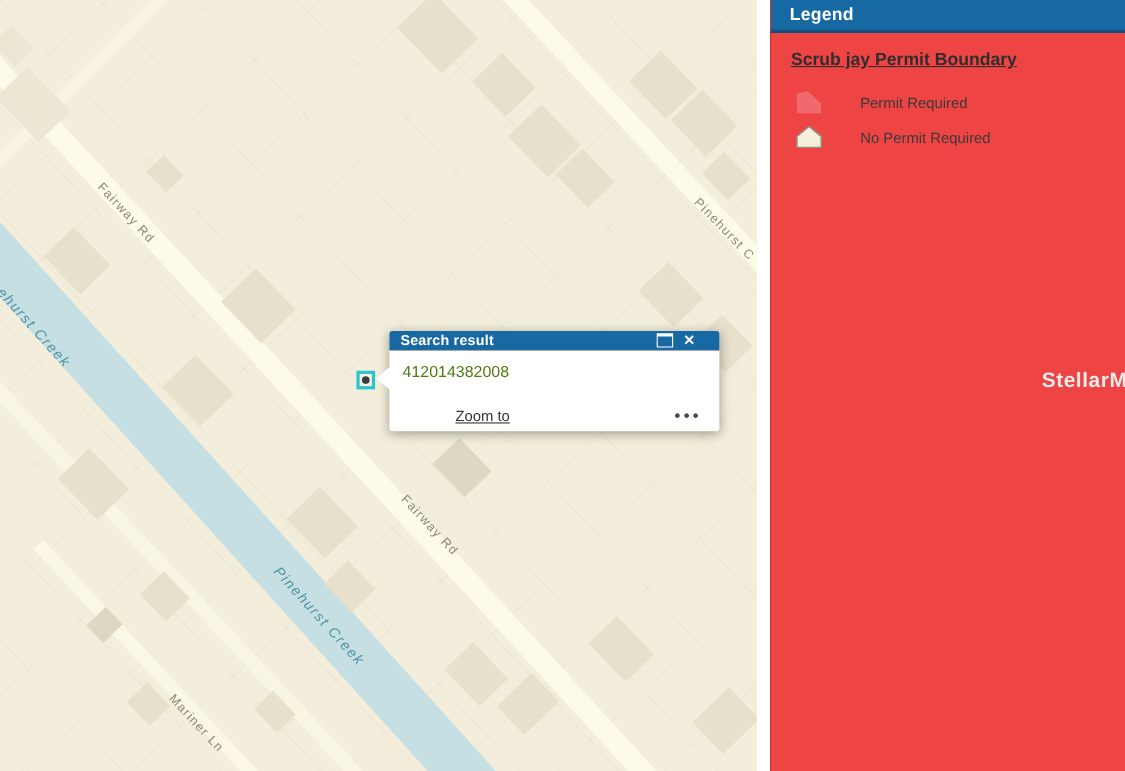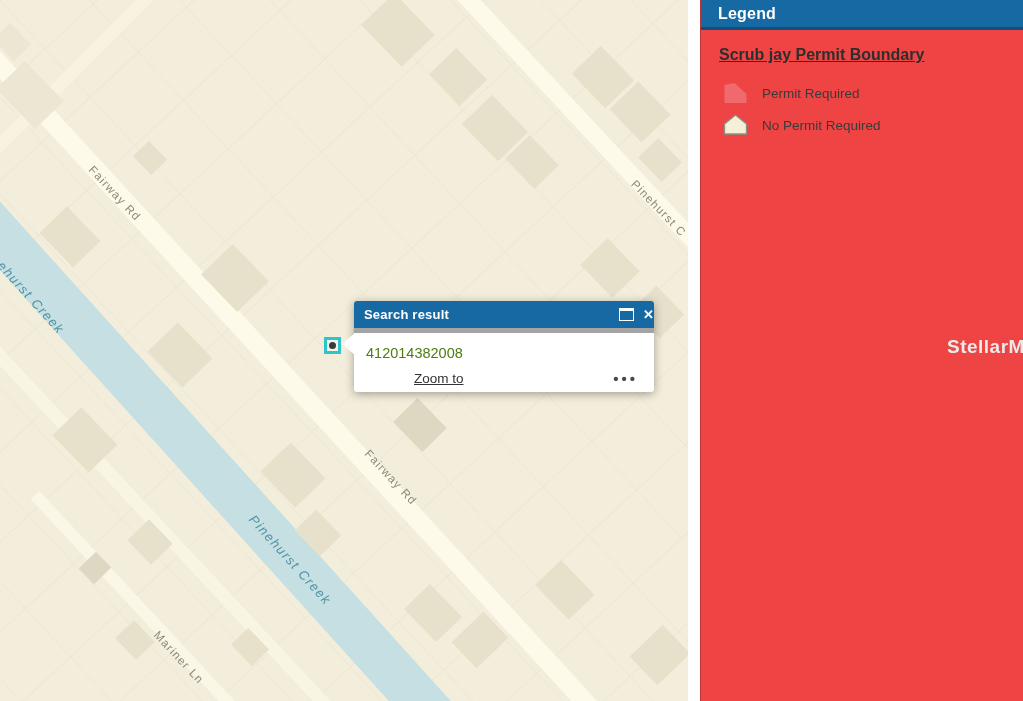--- a/index.html
+++ b/index.html
@@ -6,22 +6,22 @@
     font-family:"Liberation Sans", sans-serif;background:#fff;}
   .app{position:relative;width:1023px;height:701px;}
 
   
   .map{position:absolute;left:0;top:0;width:688px;height:701px;background:#f3eedb;overflow:hidden;}
   .map svg{display:block;}
 
   
   .popup{position:absolute;left:354px;top:301px;width:300px;height:91px;background:#fff;
     border-radius:3px;box-shadow:0 2px 10px rgba(0,0,0,0.35);z-index:20;}
-  .popup-header{position:relative;height:32px;background:#1769a3;border-bottom:5px solid #a3a3a3;
-    border-radius:3px 3px 0 0;display:flex;align-items:center;padding:0 0 0 10px;box-sizing:border-box;}
+  .popup-header{position:relative;height:18px;background:#1769a3;border-bottom:1px solid #a3a3a3;
+    border-radius:3px 3px 0 0;display:flex;align-items:center;padding:0 22px 0 10px;box-sizing:border-box;}
   .popup-title{color:#fff;font-size:13px;font-weight:700;letter-spacing:.2px;}
   .popup-header-icons{margin-left:auto;display:flex;align-items:center;gap:9px;}
   .icon-max{width:13px;height:9px;border:1px solid #fff;border-top:3px solid #fff;box-sizing:content-box;}
   .icon-close{color:#fff;font-size:13px;font-weight:700;line-height:1;}
   .popup-body{padding:11px 12px 0 12px;}
   .popup-value{font-size:14.5px;color:#4d7c0f;}
   .popup-footer{position:absolute;left:0;right:0;bottom:6px;display:flex;align-items:center;padding:0 16px 0 12px;}
   .zoom-to{font-size:13.5px;color:#333;text-decoration:underline;cursor:pointer;margin-left:48px;}
   .ellipsis{margin-left:auto;color:#4a4a4a;font-size:15px;font-weight:700;letter-spacing:3px;line-height:1;cursor:pointer;}
   .popup-tail{position:absolute;left:-12px;top:32px;width:0;height:0;
@@ -35,21 +35,21 @@
   
   .panel{position:absolute;left:700px;top:0;width:335px;height:701px;background:#ef4444;
     border-left:1px solid rgba(0,0,0,0.22);box-sizing:border-box;}
   .panel-header{position:relative;height:30px;background:#1769a3;border-bottom:3px solid #114f7c;
     display:flex;align-items:center;padding-left:17px;box-sizing:border-box;overflow:hidden;}
   .panel-header-title{color:#fff;font-size:16px;font-weight:700;letter-spacing:.2px;}
   .collapse-glyph{position:absolute;right:-6px;top:-4px;color:#fff;font-size:16px;font-weight:700;
     transform:rotate(-45deg);cursor:pointer;}
   .panel-body{padding:16px 18px 0 18px;}
   .section-title{font-size:16px;font-weight:600;color:#2e2e2e;margin:0 0 18px 0;text-decoration:underline;}
-  .legend-item{display:flex;align-items:center;margin:0 0 10px 0;}
+  .legend-item{display:flex;align-items:center;margin:0 0 10px 0;gap:20px;}
   .swatch{width:25px;height:22px;margin:0 14px 0 4px;flex:0 0 auto;}
   .legend-label{font-size:13.5px;color:#3a3a3a;}
   .watermark{position:absolute;left:246px;top:336px;font-size:19px;font-weight:700;
     color:#eaeaea;letter-spacing:.5px;user-select:none;}
 
   
   text.roadlbl{fill:#8d887a;font-size:11.5px;letter-spacing:1.2px;font-family:"Liberation Sans",sans-serif;}
   text.creeklbl{fill:#4f93a3;font-size:13px;font-style:italic;letter-spacing:1.5px;font-family:"Liberation Sans",sans-serif;}
 </style>
 </head>

